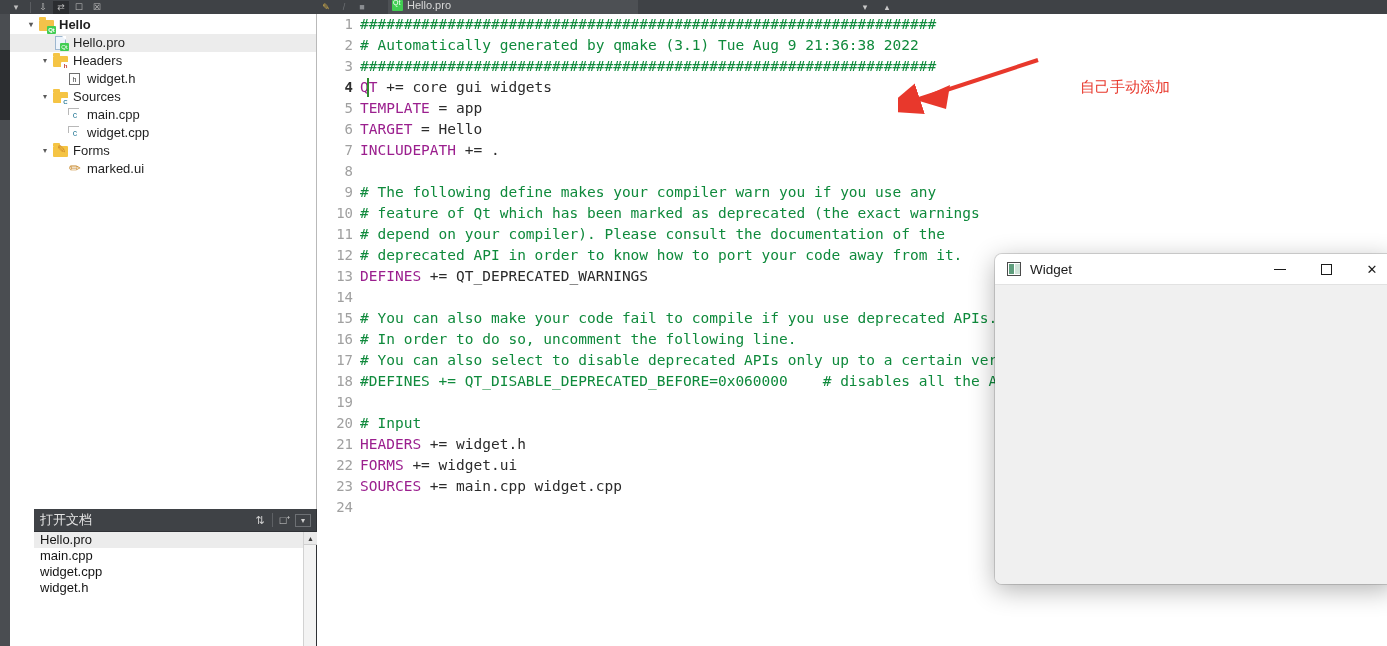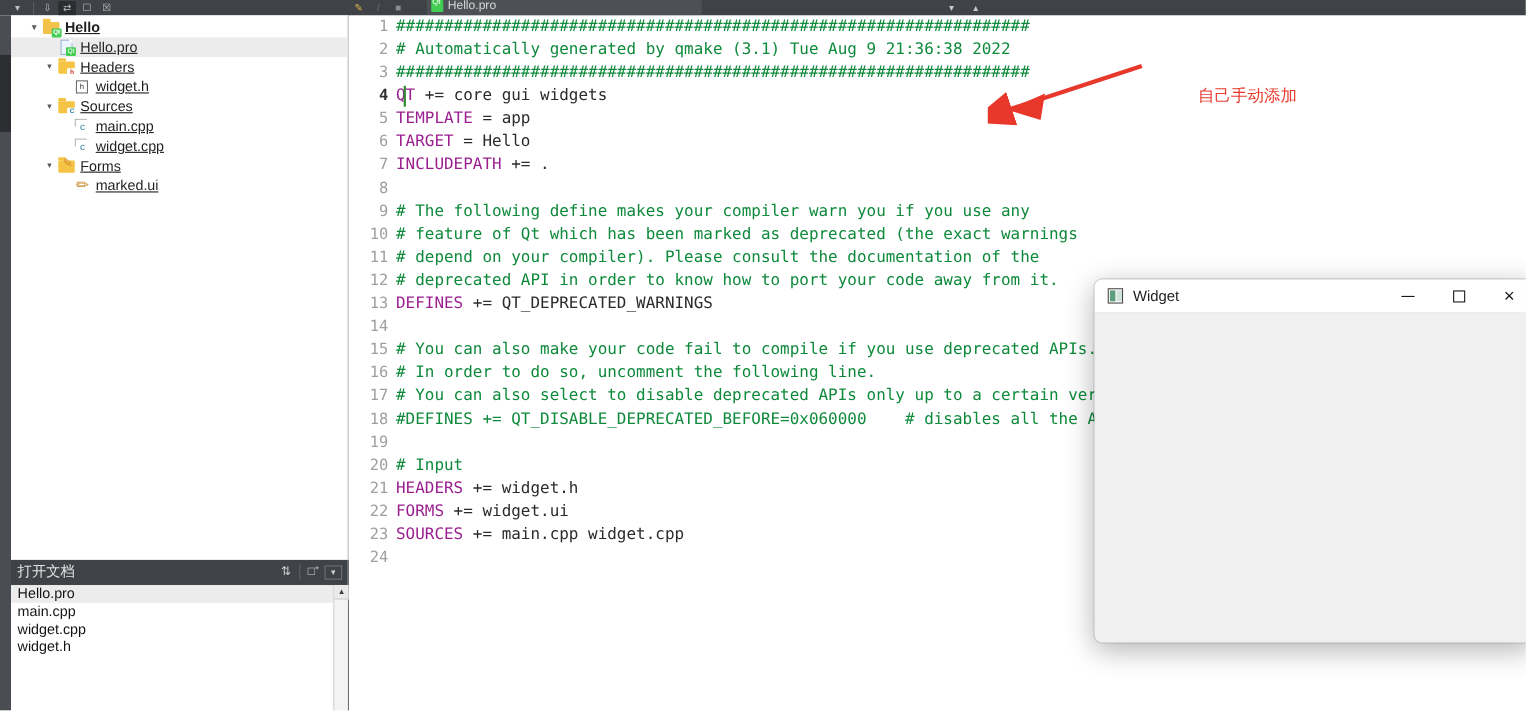--- a/index.html
+++ b/index.html
@@ -73,21 +73,21 @@
     font-size: 13px; color: #1f1f1f; white-space: nowrap;
     font-family: "Liberation Sans", sans-serif;
   }
   .tree-row.sel { background: #ececec; }
   .tree-row.bold { font-weight: bold; }
   .arrow {
     width: 14px; flex: 0 0 14px; text-align: center;
     color: #5a5a5a; font-size: 8px; line-height: 18px;
   }
   .ico { width: 18px; flex: 0 0 18px; height: 18px; position: relative; margin-right: 3px; }
-  .lbl { line-height: 18px; text-decoration: underline; }
+  .lbl { line-height: 18px; }
 
   
   .folder {
     position: absolute; left: 1px; top: 4px; width: 15px; height: 11px;
     background: #f5c444; border-radius: 1px;
   }
   .folder::before {
     content: ""; position: absolute; left: 0; top: -3px; width: 7px; height: 3px;
     background: #f5c444; border-radius: 1px 1px 0 0;
   }
@@ -124,21 +124,21 @@
     border-left: 1px solid #b8b8b8; border-top: 1px solid #b8b8b8;
   }
   .pen-glyph {
     position: absolute; left: 2px; top: 1px; font-size: 13px; line-height: 16px;
     color: #d08b2a; transform: rotate(0deg);
   }
 
   
   .docs-panel {
     position: absolute; left: 10px; top: 509px; width: 307px; height: 137px;
-    background: #ffffff; border-right: 1px solid #2f3135;
+    background: #ffffff; border-right: 1px solid #2f3135; padding-left: 24px;
   }
   .docs-header {
     height: 22px; background: #3f4246; display: flex; align-items: center;
     padding-left: 6px; color: #e4e4e4; font-size: 13px;
     font-family: "Liberation Sans", sans-serif;
   }
   .docs-header .spacer { flex: 1; }
   .hdr-btn {
     width: 20px; height: 22px; color: #cfcfcf; font-size: 11px;
     line-height: 22px; text-align: center;
@@ -187,21 +187,21 @@
   }
   .ctxt { line-height: 21px; }
   .cmt { color: #0f8a3c; }
   .kw  { color: #9b1f8e; }
   .pl  { color: #2b2b2b; margin-top: 15px; }
 
   
   .annot-text {
     position: absolute; left: 762px; top: 64px;
     color: #e8382c; font-size: 15px;
-    font-family: "DejaVu Sans", sans-serif; white-space: nowrap; margin-left: 9px;
+    font-family: "DejaVu Sans", sans-serif; white-space: nowrap;
   }
   .annot-arrow { position: absolute; left: 580px; top: 40px; pointer-events: none; }
 
   
   .widget-win {
     position: absolute; left: 971px; top: 254px; width: 400px; height: 330px;
     background: #f0f0f0; border-radius: 7px;
     box-shadow: 0 6px 26px rgba(0,0,0,0.30), 0 0 0 1px rgba(0,0,0,0.14);
     overflow: hidden;
     margin-left: 24px;

